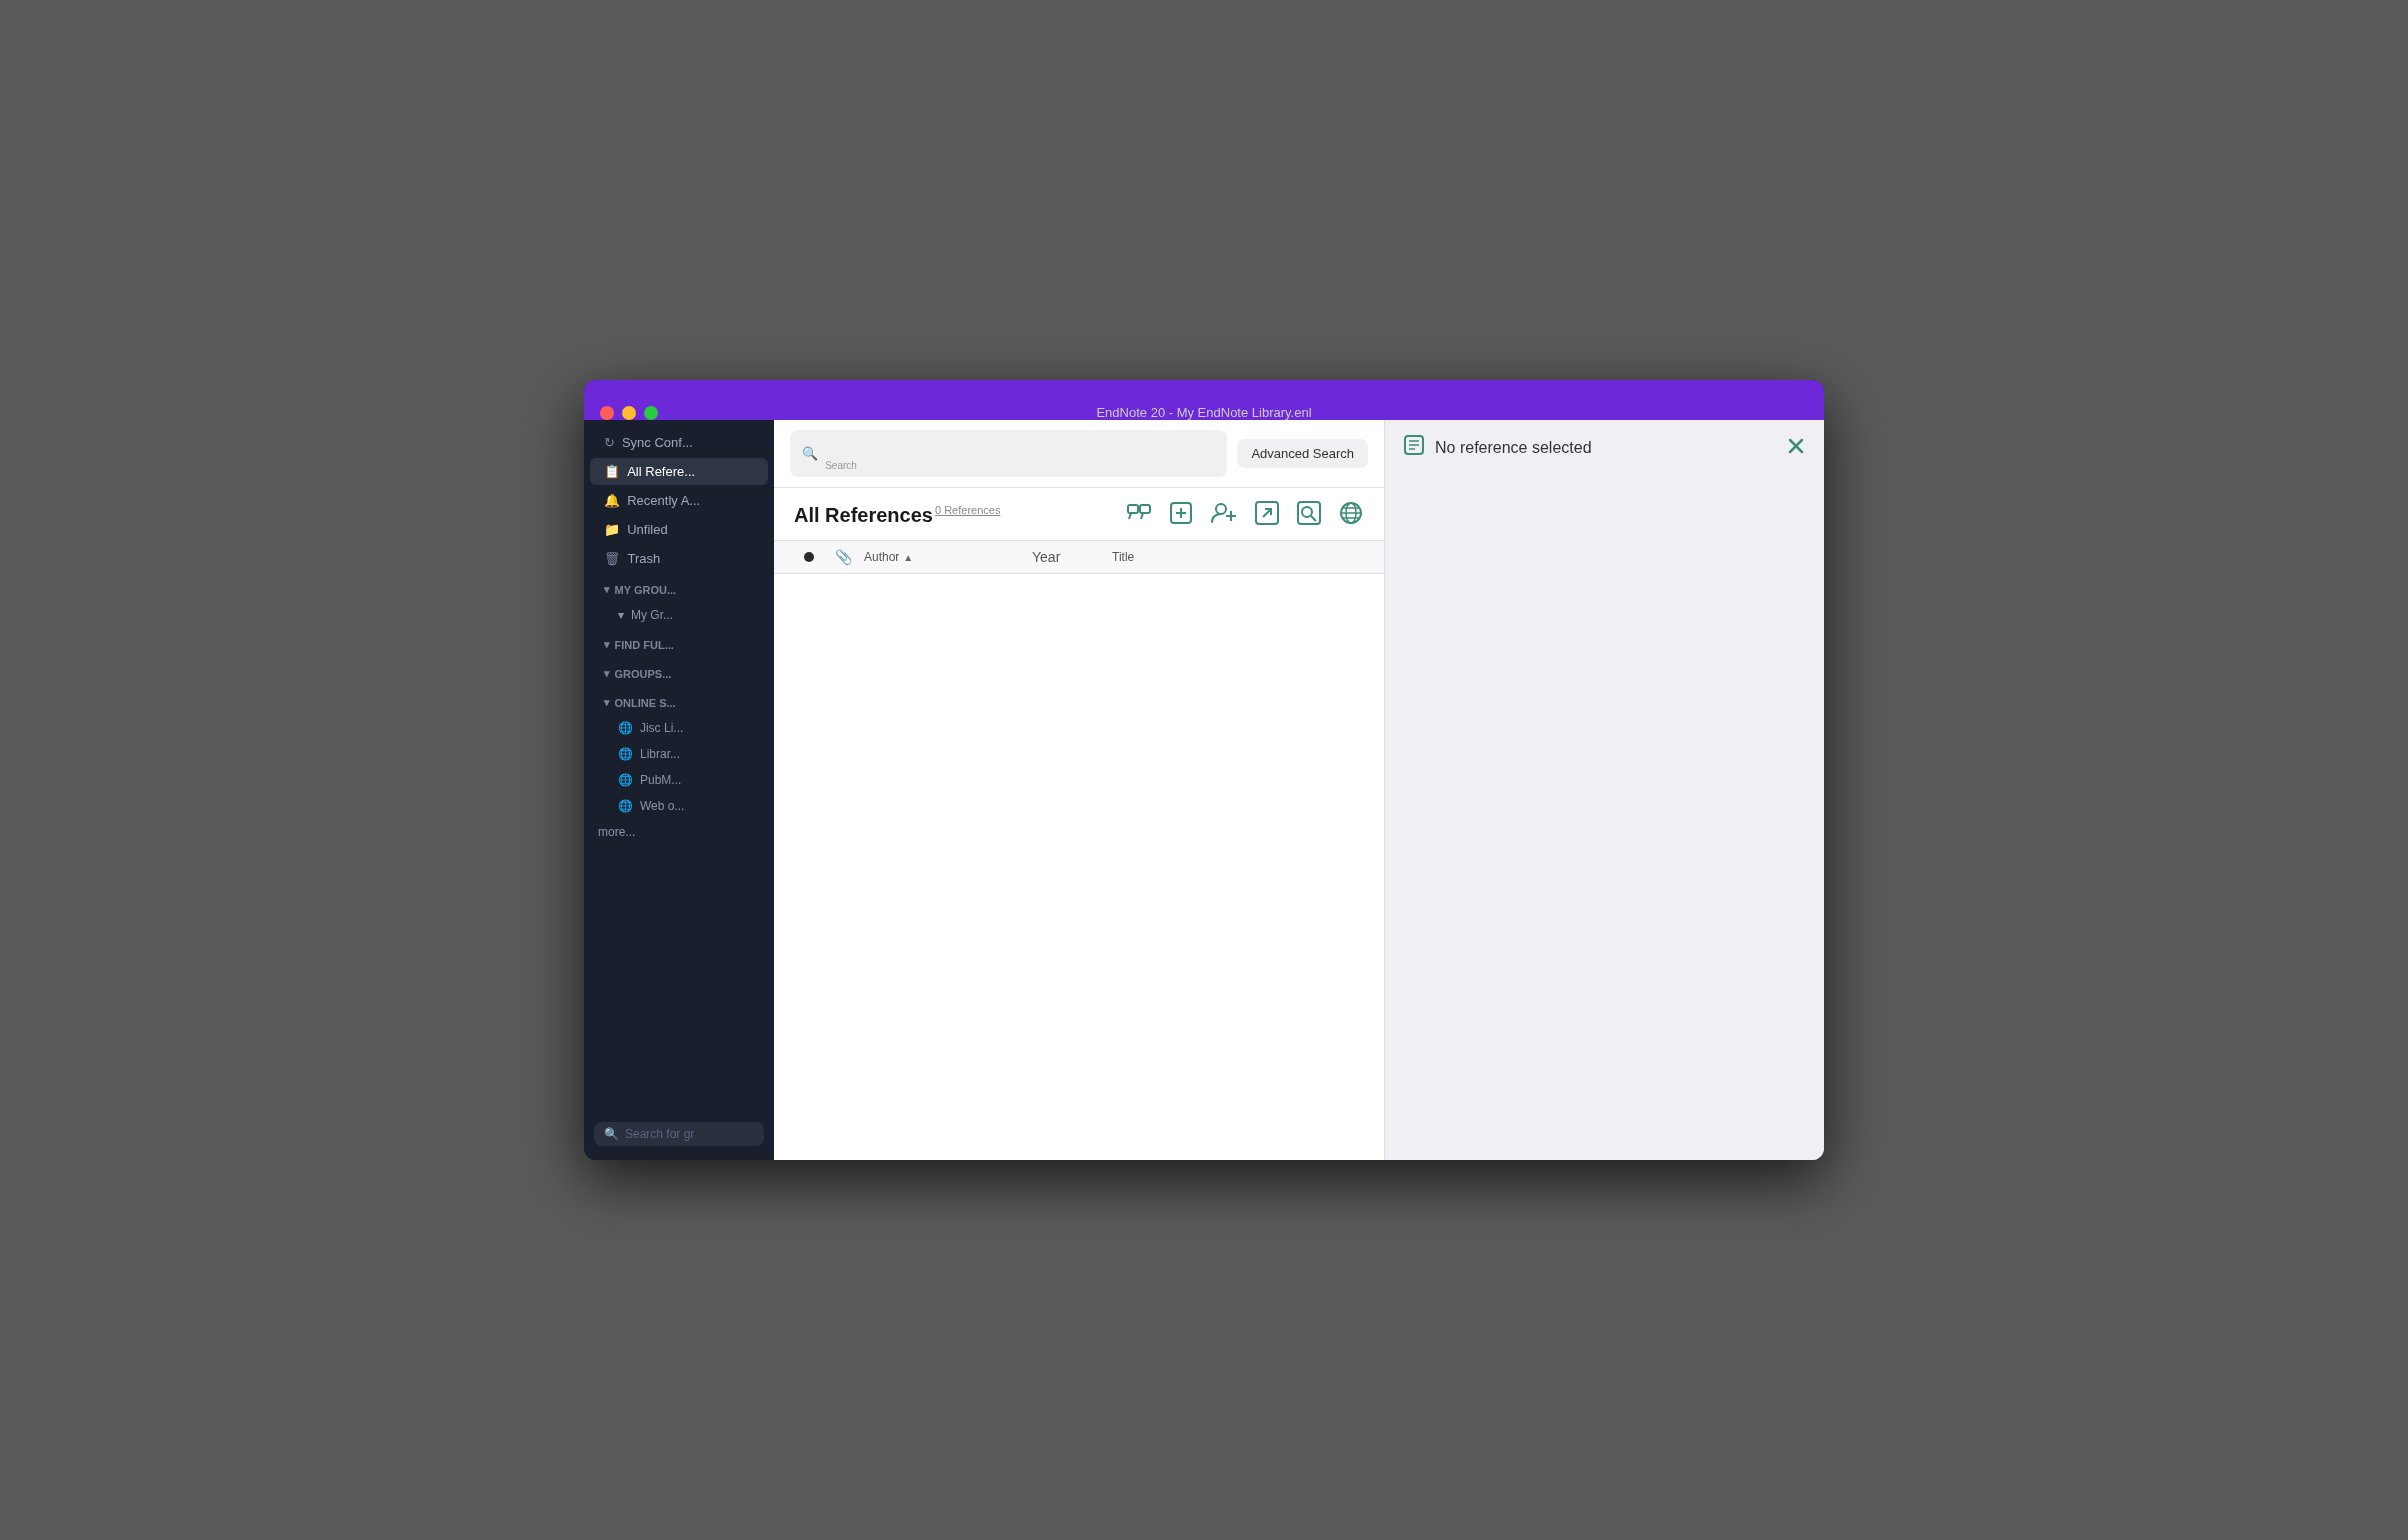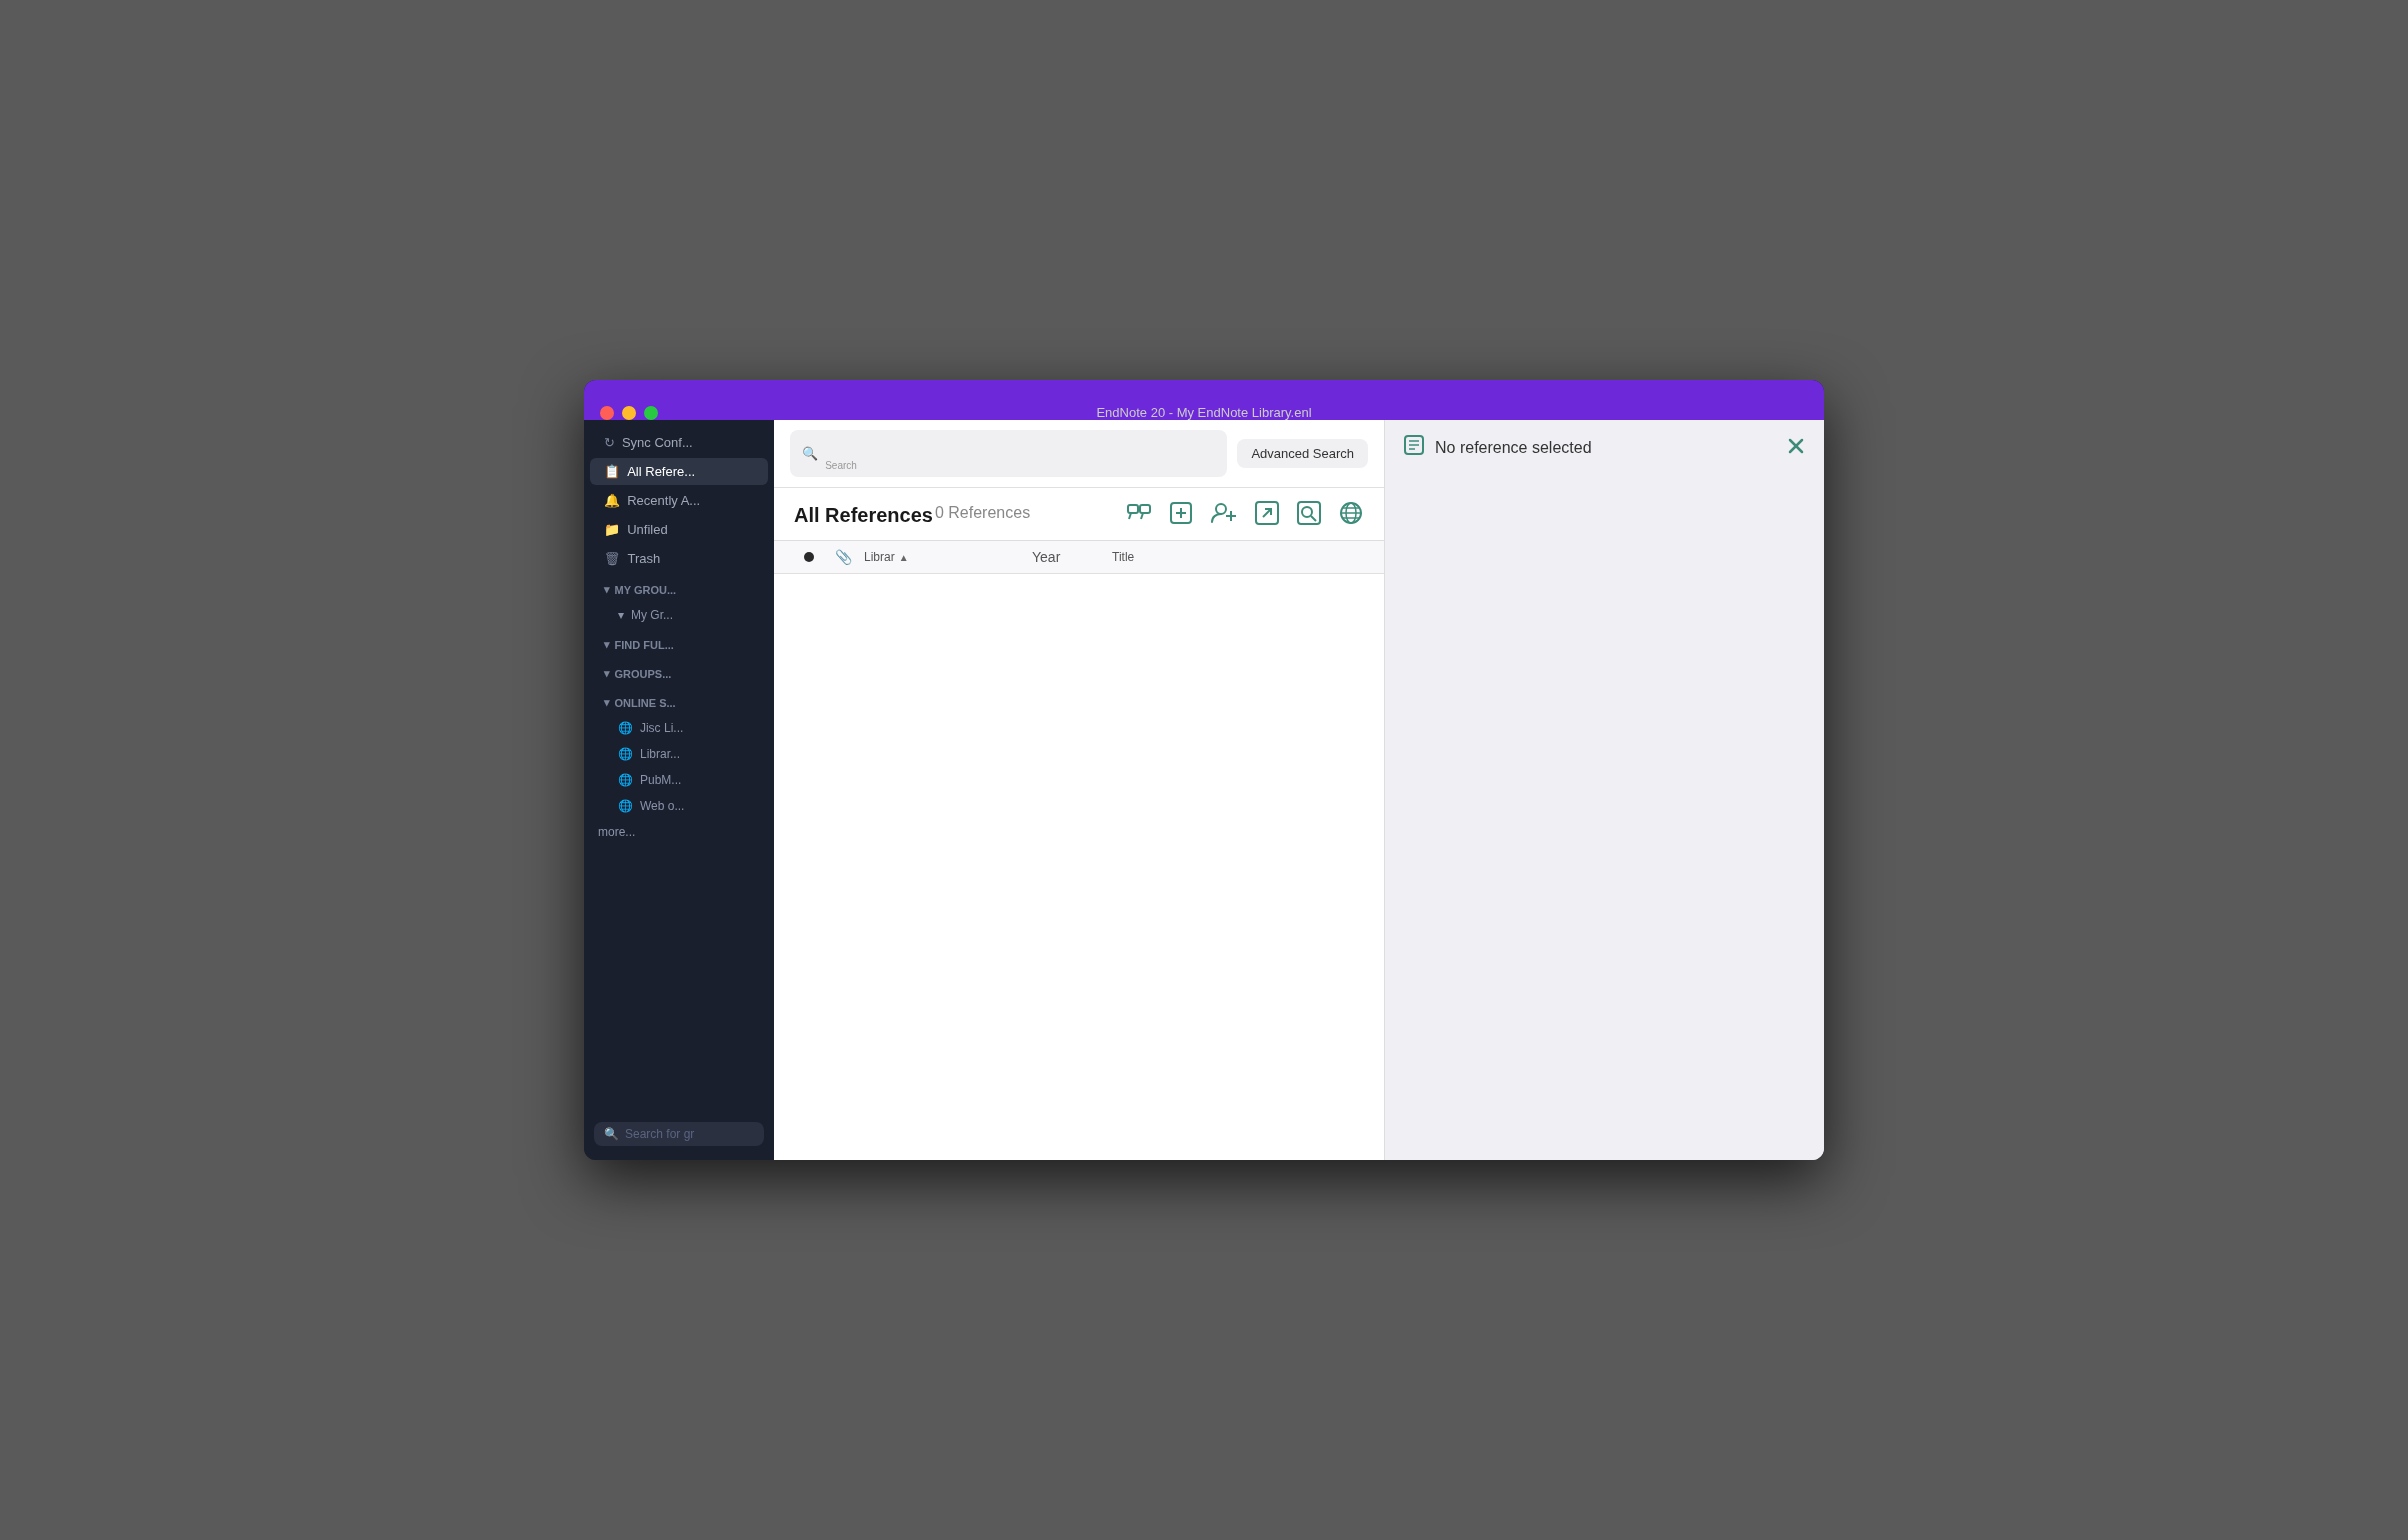--- a/index.html
+++ b/index.html
@@ -196,22 +196,23 @@
       display: flex;
       flex-direction: row;
       gap: 2px;
     }
     .references-title {
       font-size: 20px;
       font-weight: 600;
       color: #1a1a1a;
     }
     .references-count {
-      font-size: 16px;
+      font-size: 11px;
       color: #888;
+      text-decoration: underline;
     }
     .references-actions {
       display: flex;
       align-items: center;
       gap: 16px;
     }
     .action-icon {
       color: #3d8c7a;
       font-size: 22px;
       cursor: pointer;
@@ -493,21 +494,21 @@
       </div>
 
       <div class="table-header">
         <div class="col-read">
           <span class="read-dot"></span>
         </div>
         <div class="col-attach">
           <span style="color:#888;font-size:14px;">📎</span>
         </div>
         <div class="col-author">
-          <span>Librar</span>
+          <span>Author</span>
           <span class="sort-arrow">▲</span>
         </div>
         <div class="col-year">
           <span>Year</span>
         </div>
         <div class="col-title">
           <span>Title</span>
         </div>
       </div>
 

